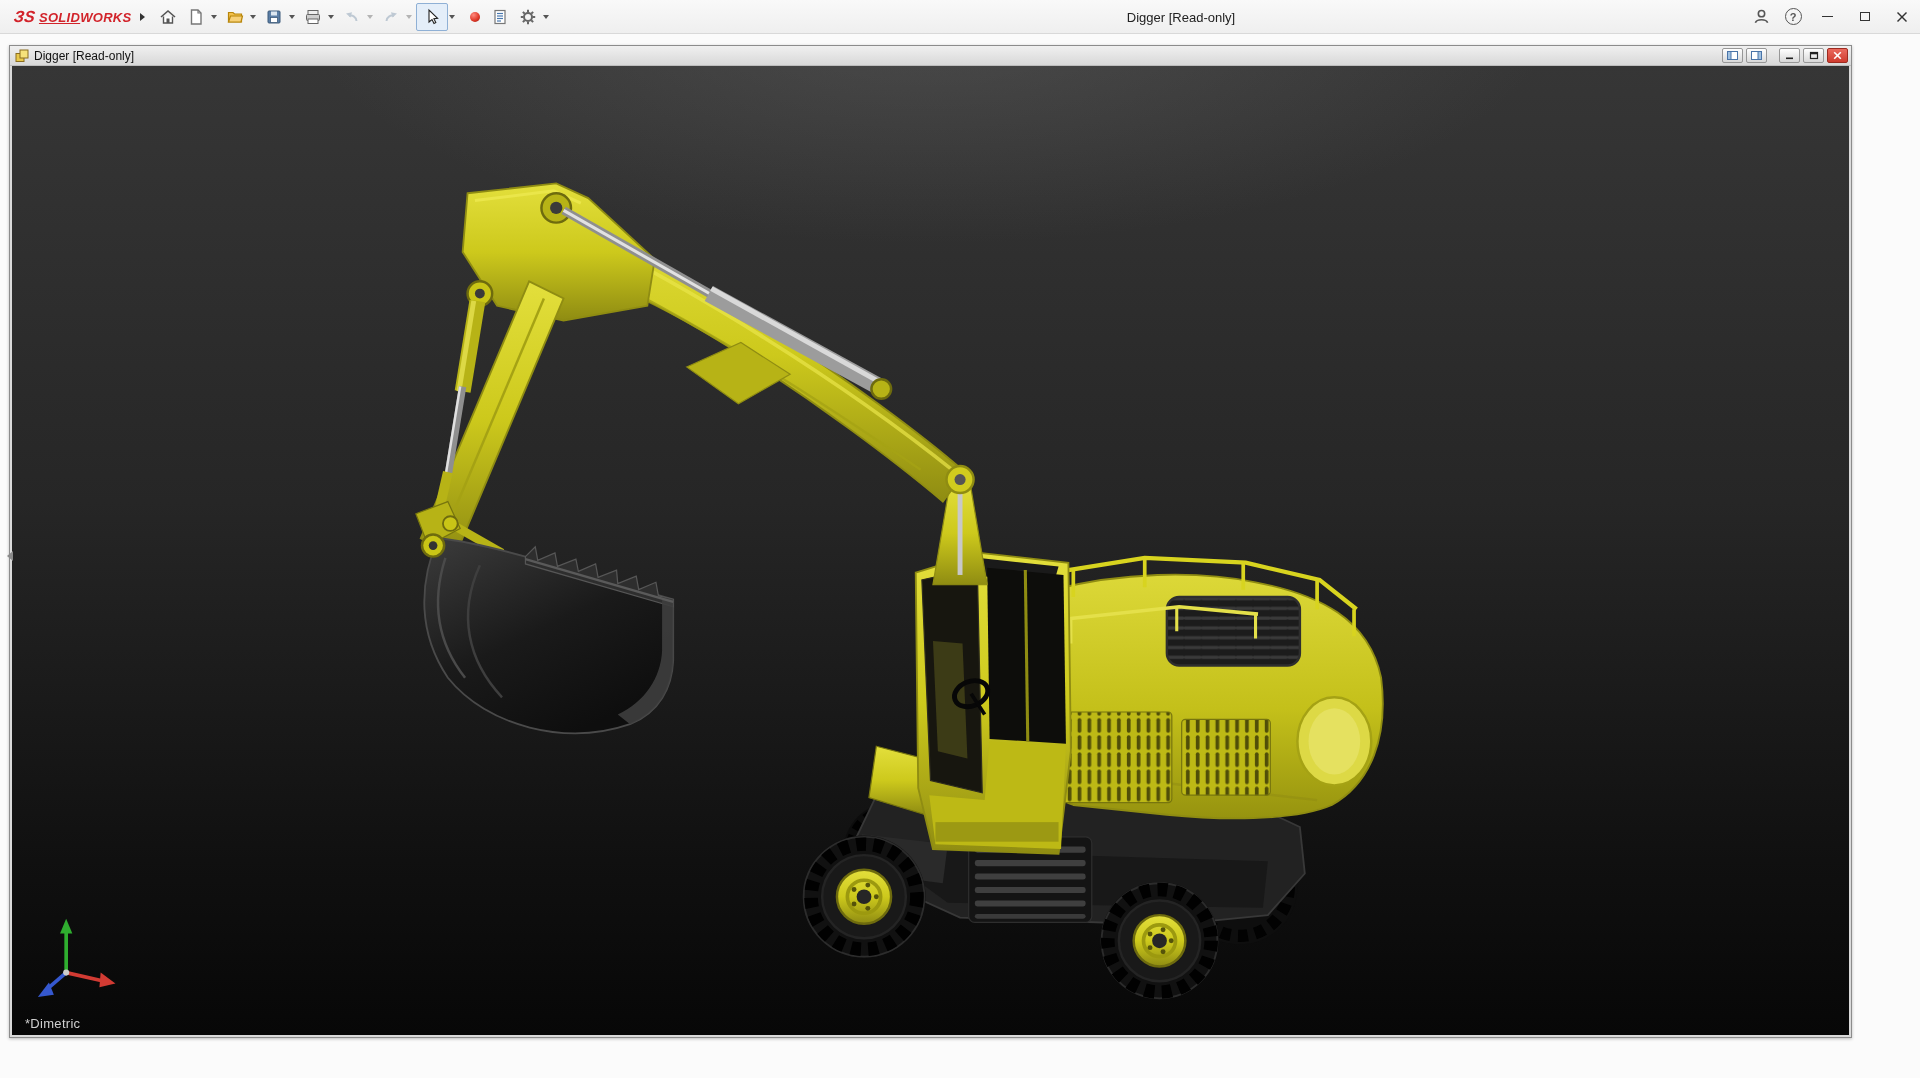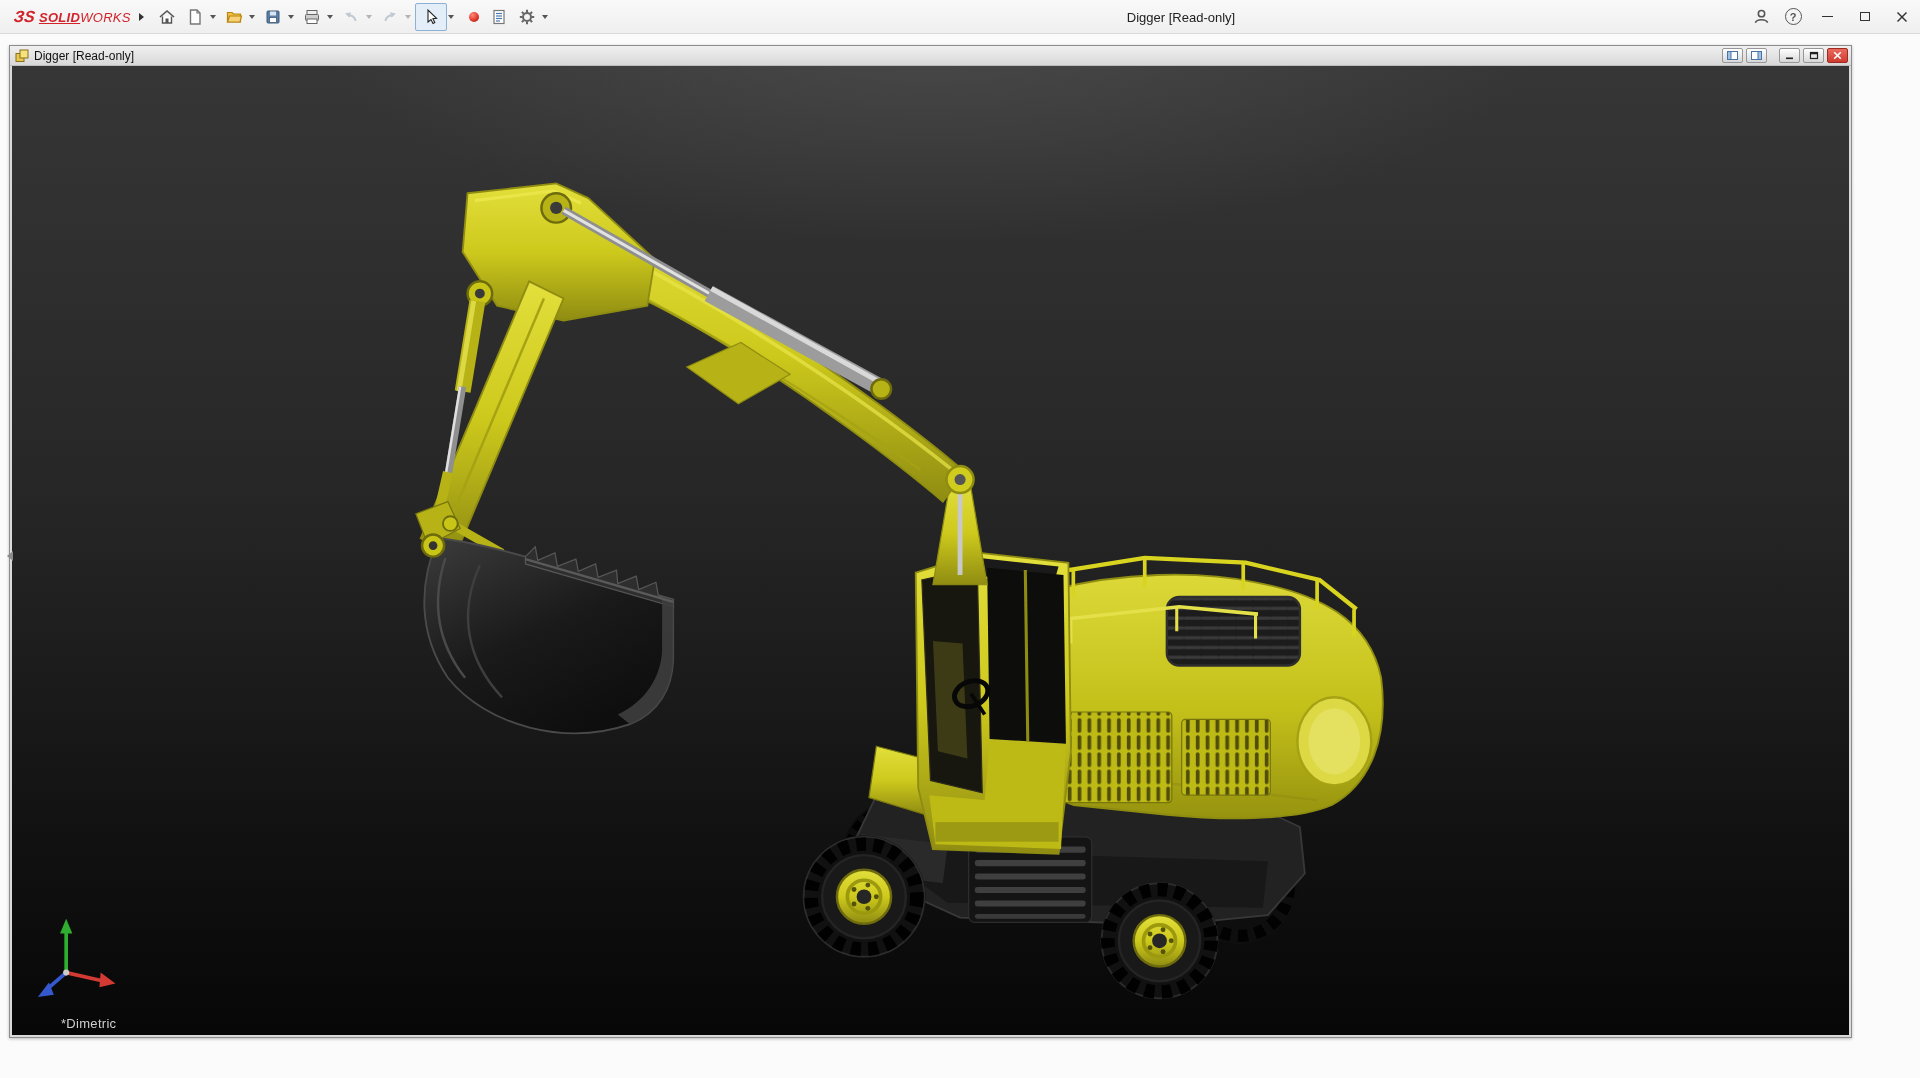--- a/index.html
+++ b/index.html
@@ -5,21 +5,21 @@
   html,body{margin:0;padding:0;}
   body{width:1920px;height:1078px;overflow:hidden;font-family:"Liberation Sans",sans-serif;background:#fbfbfb;}
   .app{position:relative;width:1920px;height:1078px;background:#fbfbfb;}
 
   
   .titlebar{height:34px;background:linear-gradient(#f9f9f9,#efefef);border-bottom:1px solid #d9d9d9;
             display:flex;align-items:center;position:relative;box-sizing:border-box;}
   .logo{display:flex;align-items:baseline;margin-left:14px;color:#d2232a;font-style:italic;white-space:nowrap;}
   .logo-ds{font-weight:bold;font-size:16px;margin-right:4px;display:inline-block;transform:skewX(-8deg);}
   .logo-solid{font-weight:bold;font-size:13px;letter-spacing:.3px;text-decoration:underline;}
-  .logo-works{font-weight:normal;font-size:13px;letter-spacing:.3px;}
+  .logo-works{font-weight:bold;font-size:13px;letter-spacing:.3px;}
   .expand-arrow{width:0;height:0;border-left:5px solid #333;border-top:4px solid transparent;border-bottom:4px solid transparent;margin:0 9px 0 8px;}
   .tools{display:flex;align-items:center;}
   .tool{display:flex;align-items:center;justify-content:center;width:26px;height:26px;border:1px solid transparent;
         background:transparent;padding:0;margin:0 1px;}
   .tool svg{display:block;}
   .tool.disabled svg{opacity:.45;}
   .tool-wrap{display:flex;align-items:center;border:1px solid transparent;border-radius:2px;padding:0 1px;}
   .tool-wrap.active{border-color:#8fb0d5;background:#e4eef9;}
   .caret{width:0;height:0;border-left:3.5px solid transparent;border-right:3.5px solid transparent;border-top:4px solid #555;margin:0 4px 0 1px;}
   .caret.disabled{border-top-color:#b4b4b4;}
@@ -43,21 +43,21 @@
   .doc-btns{margin-left:auto;display:flex;align-items:center;}
   .dbtn{width:21px;height:15px;border:1px solid #979797;background:linear-gradient(#ffffff,#d8d8d8);
         border-radius:2px;margin-left:3px;display:flex;align-items:center;justify-content:center;padding:0;}
   .dbtn.close{background:linear-gradient(#ea6a5e,#cf3b2e);border-color:#9d2b20;}
   .dgap{width:9px;}
   .viewport{position:absolute;left:2px;right:2px;top:20px;bottom:2px;overflow:hidden;
     background:
       radial-gradient(ellipse 900px 340px at 50% -60px, rgba(115,115,115,.35), rgba(0,0,0,0) 70%),
       linear-gradient(#363636 0%, #262626 45%, #101010 82%, #070707 100%);}
   .model-svg{position:absolute;left:0;top:0;width:100%;height:100%;}
-  .view-label{position:absolute;left:13px;bottom:4px;font-size:13px;color:#cfcfcf;letter-spacing:.3px;margin-left:36px;}
+  .view-label{position:absolute;left:13px;bottom:4px;font-size:13px;color:#cfcfcf;letter-spacing:.3px;}
 
   .left-expander{position:absolute;left:3px;top:509px;width:14px;height:26px;display:flex;align-items:center;
                  justify-content:center;background:transparent;border:none;padding:0;}
   .left-expander .tri{width:0;height:0;border-right:6px solid #8a8a8a;border-top:5px solid transparent;border-bottom:5px solid transparent;}
 </style>
 </head>
 <body>
 
 <div class="app">
 

